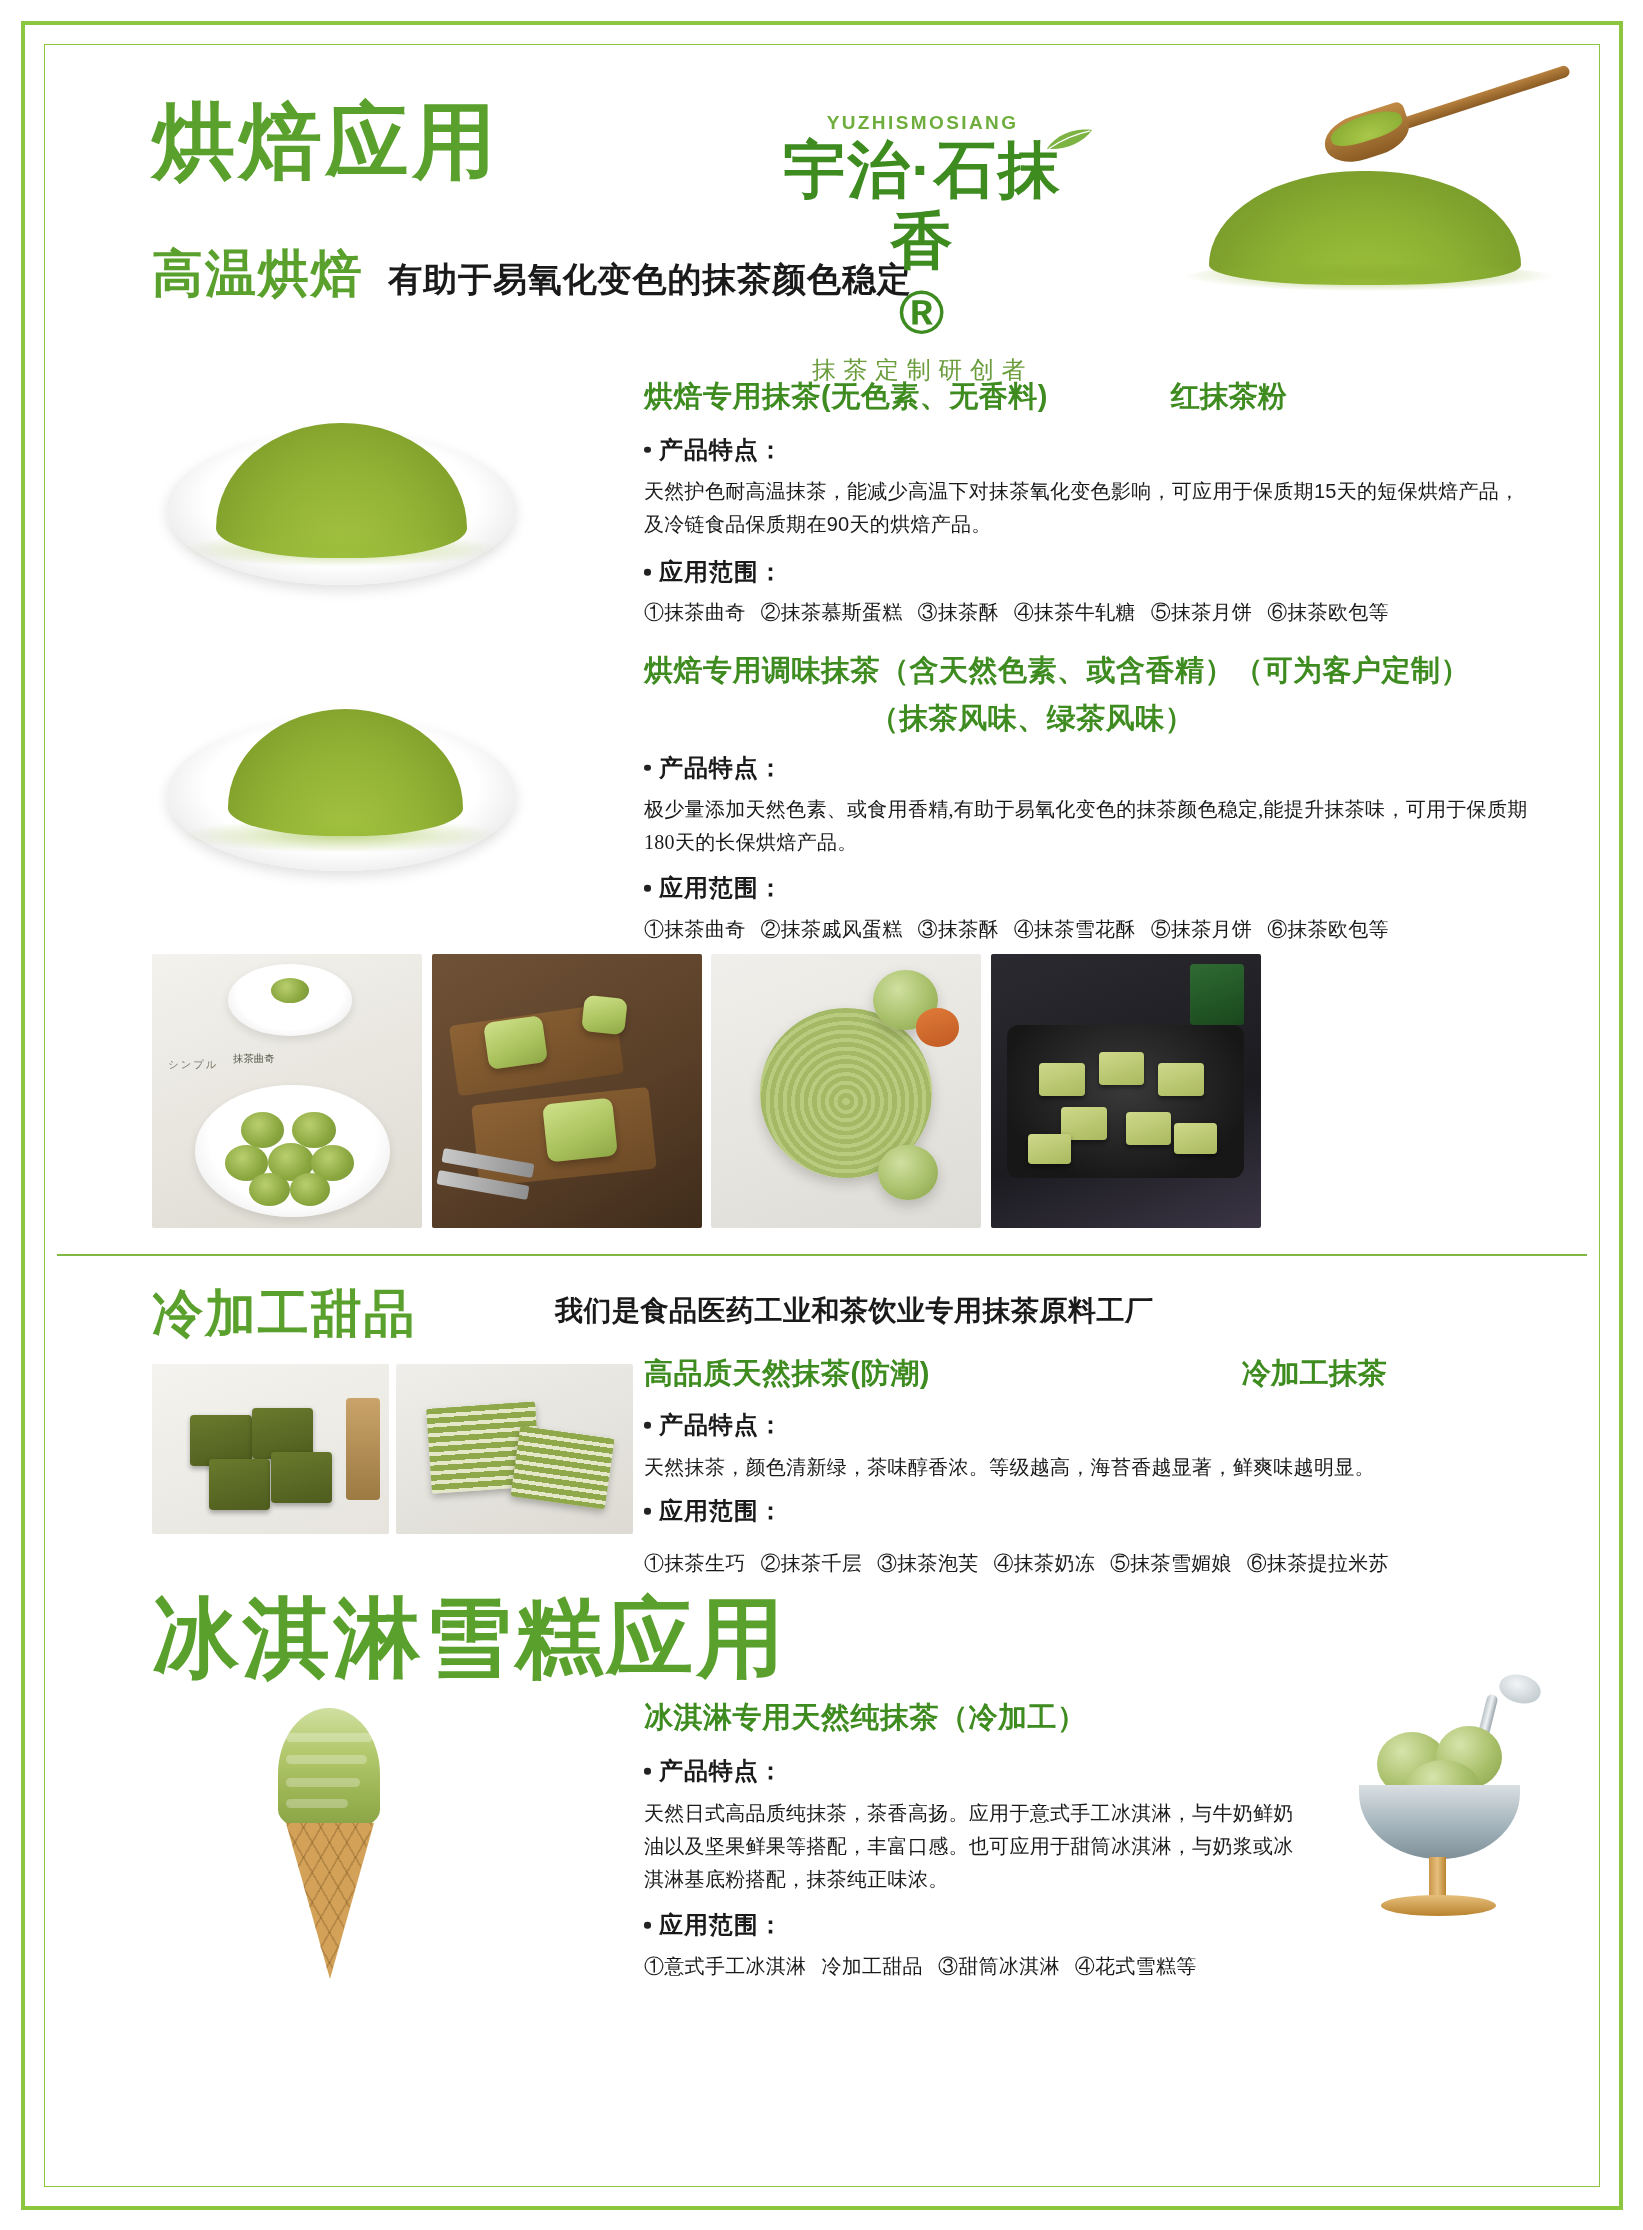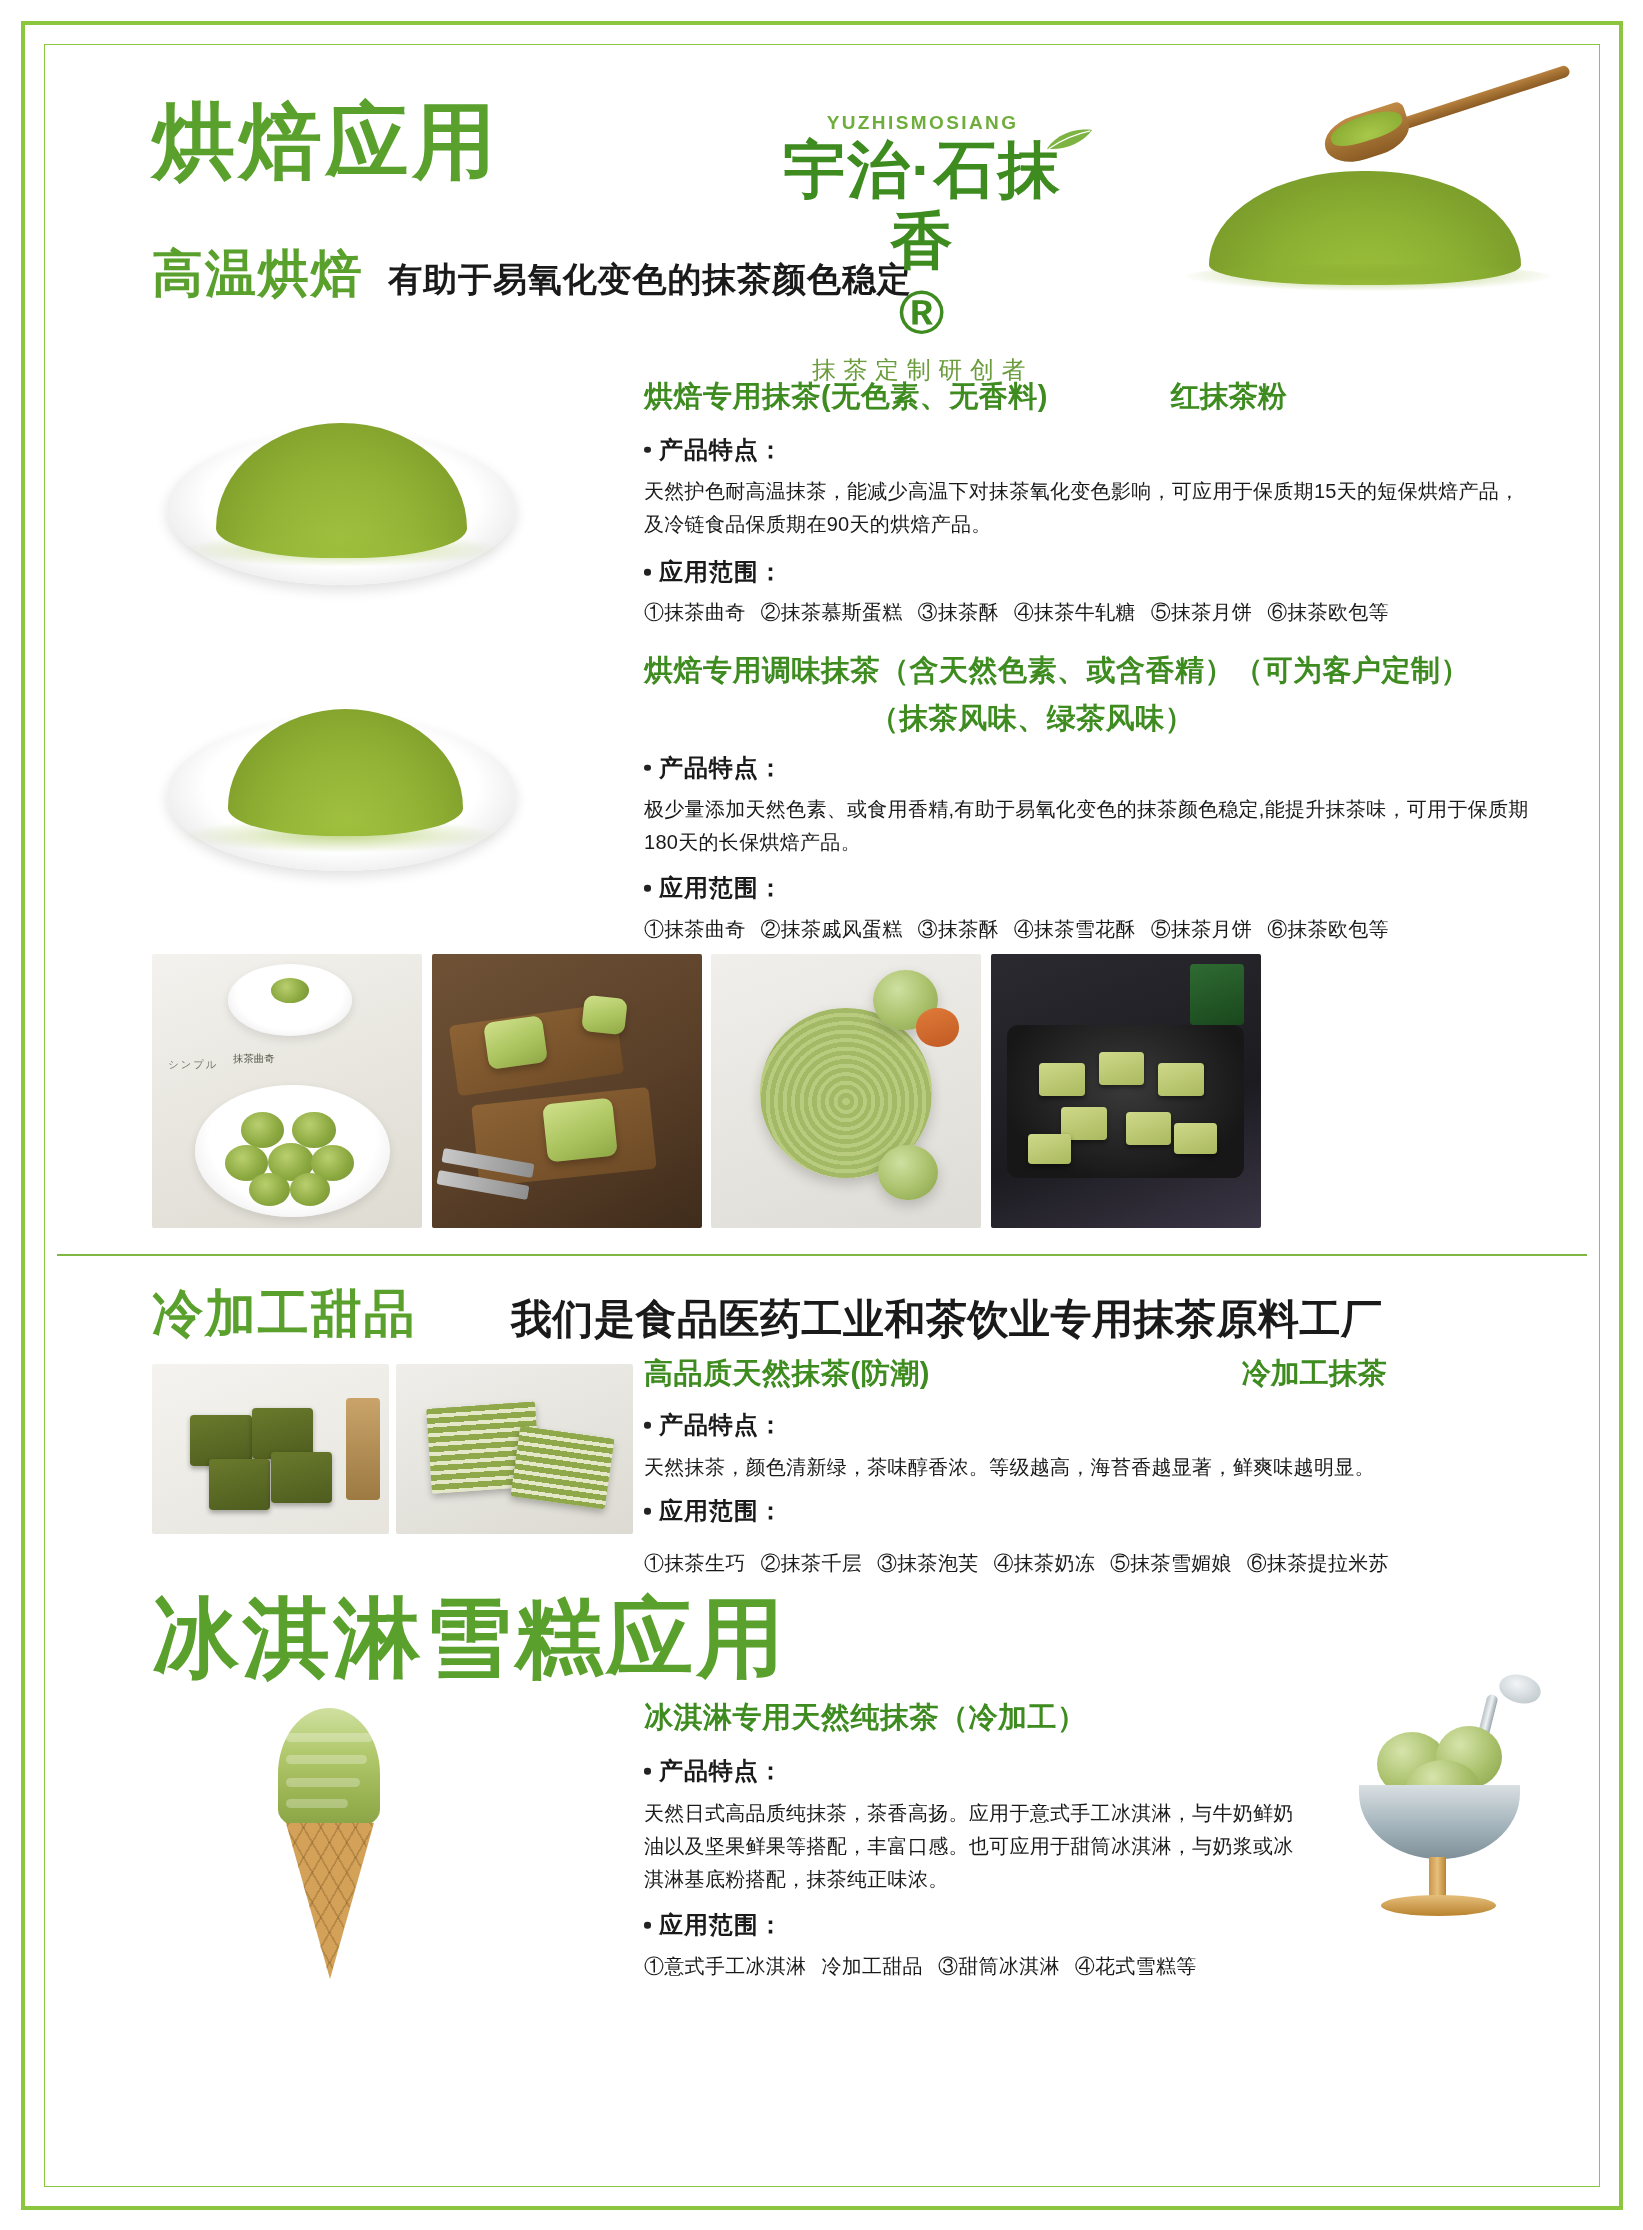--- a/index.html
+++ b/index.html
@@ -290,24 +290,25 @@
   }
 
   
   .cold-title {
     font-size: 51px;
     font-weight: bold;
     color: #5aa02c;
     letter-spacing: 1.9px;
   }
   .cold-sub {
-    font-size: 41px;
+    font-size: 28px;
     font-weight: bold;
     color: #1a1a1a;
     letter-spacing: 0.5px;
+    margin-left: 44px;
   }
 
   .ct-img { position: absolute; overflow: hidden; border-radius: 1.9px; }
   .ct1 { background: linear-gradient(160deg,#f4f3ef,#e6e4dd); }
   .ct2 { background: linear-gradient(160deg,#efeeea,#dcdad2); }
   .brownie {
     position: absolute;
     border-radius: 3.8px;
     background: linear-gradient(165deg,#6a7a2c,#4e5c1e);
     box-shadow: 0 2.8px 5.7px rgba(0,0,0,.3);
@@ -475,21 +476,21 @@
         </div>
       </div>
 
       <div style="position:absolute; left:587px; top:0; right:0;">
         <div style="display:flex; align-items:flex-start;">
           <div class="prod-head">烘焙专用调味抹茶（含天然色素、或含香精）</div>
           <div class="prod-head small">（可为客户定制）</div>
         </div>
         <div class="prod-head" style="margin-top:7.6px; text-align:center; width:776px;">（抹茶风味、绿茶风味）</div>
         <div class="sub-label" style="margin-top:13.2px;">产品特点：</div>
-        <div class="body-text" style="margin-top:9.5px; width:885px;">极少量添加天然色素、或食用香精,有助于易氧化变色的抹茶颜色稳定,能提升抹茶味，可用于保质期180天的长保烘焙产品。</div>
+        <div class="body-text" style="margin-top:9.5px; width:885px;font-family:Liberation Serif, serif;">极少量添加天然色素、或食用香精,有助于易氧化变色的抹茶颜色稳定,能提升抹茶味，可用于保质期180天的长保烘焙产品。</div>
         <div class="sub-label" style="margin-top:13.2px;">应用范围：</div>
         <div class="usage-list" style="margin-top:11.4px;">
           <span>①抹茶曲奇</span><span>②抹茶戚风蛋糕</span><span>③抹茶酥</span><span>④抹茶雪花酥</span><span>⑤抹茶月饼</span><span>⑥抹茶欧包等</span>
         </div>
       </div>
     </div>
 
     <div class="gallery" style="position:relative; left:95px; margin-top:9.5px;">
 
       <div class="gal gal1">

